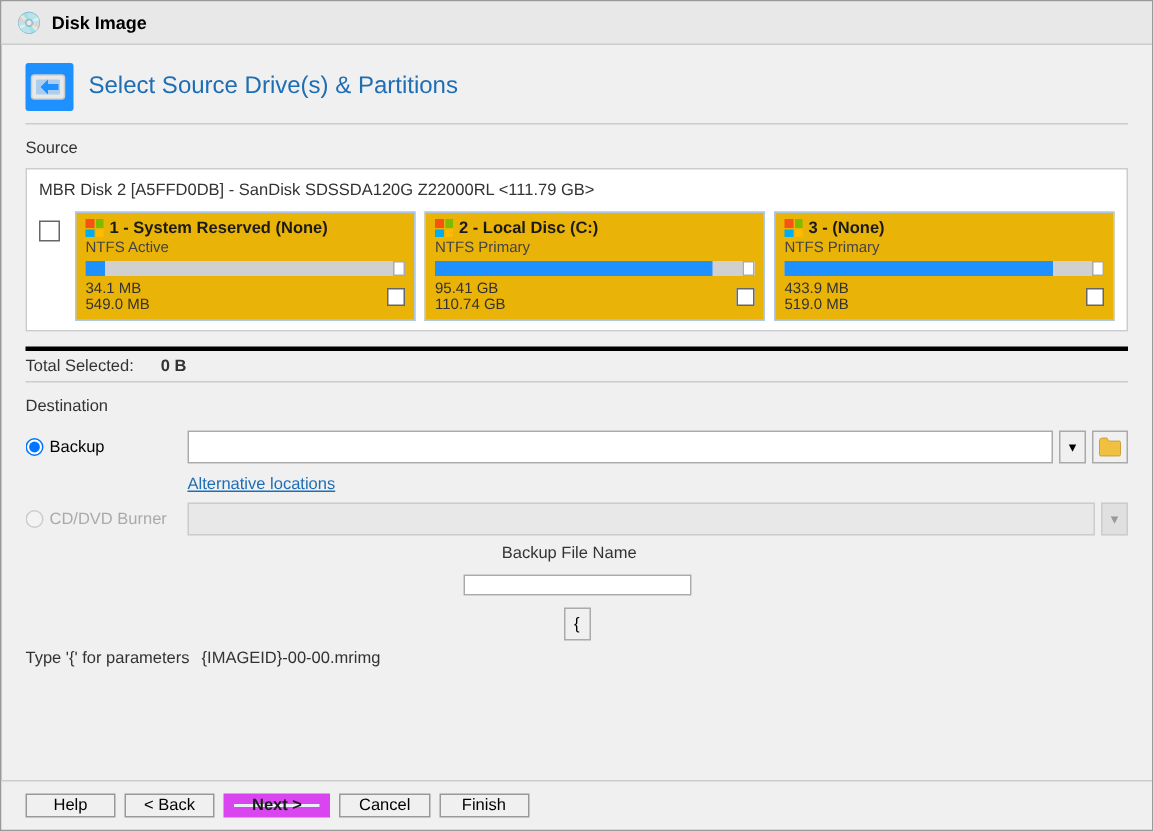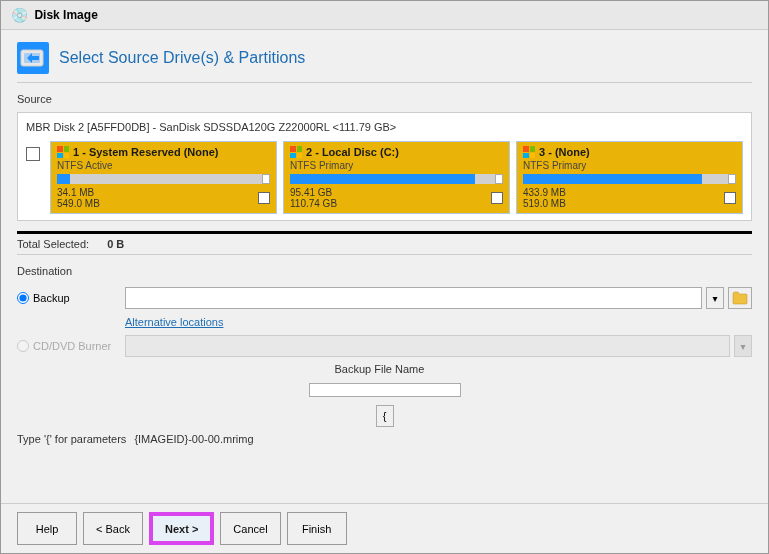--- a/index.html
+++ b/index.html
@@ -327,34 +327,34 @@
       cursor: pointer;
       display: flex;
       align-items: center;
       gap: 4px;
     }
     .footer-buttons {
       display: flex;
       gap: 6px;
     }
     .btn {
-      height: 33px;
+      height: 16px;
       min-width: 60px;
       padding: 0 12px;
       border: 1px solid #999;
       background: #f0f0f0;
       font-size: 11px;
       cursor: pointer;
       display: flex;
       align-items: center;
       justify-content: center;
     }
     .btn-primary {
       background: #e8f0f8;
-      border: 4px solid #d946ef;
+      border: 7px solid #d946ef;
       color: #1a1a1a;
       font-weight: 600;
     }
     .section-title-row {
       display: flex;
       align-items: center;
       margin-bottom: 3px;
     }
   </style>
 </head>

